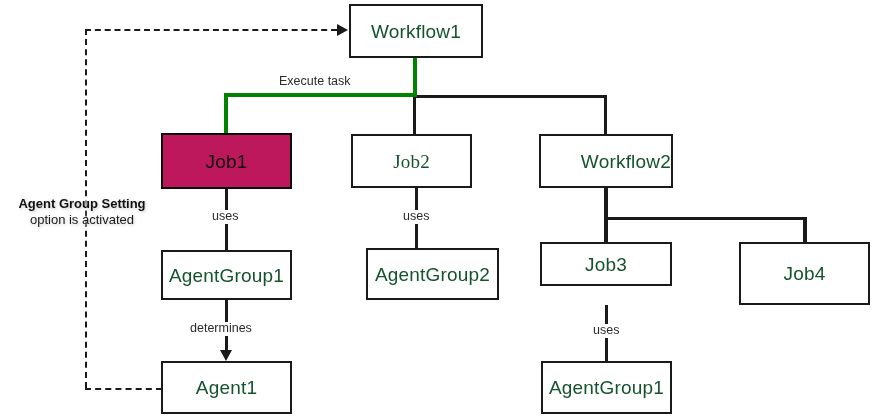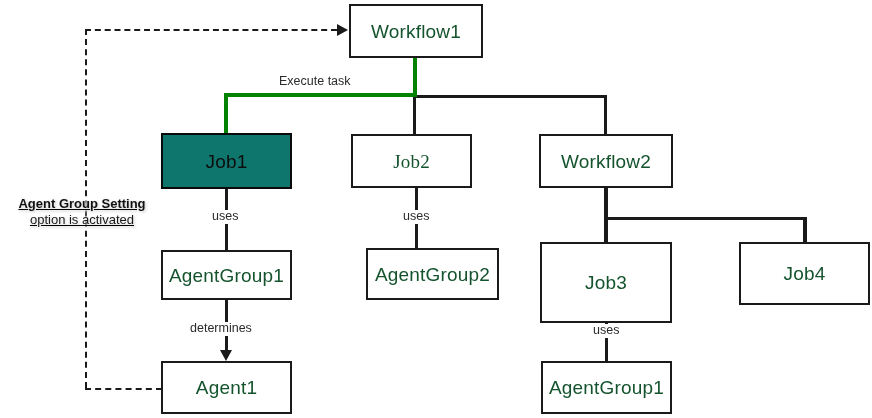--- a/index.html
+++ b/index.html
@@ -25,21 +25,21 @@
     display: flex;
     align-items: center;
     justify-content: center;
     color: #14532d;
     font-size: 19px;
     font-weight: 400;
     letter-spacing: 0.2px;
     z-index: 5;
   }
   .node.highlight {
-    background: #0f766e;
+    background: #be185d;
     border-color: #0a0a0a;
     color: #0d0d0d;
   }
   .node .node-label {
     line-height: 1;
     white-space: nowrap;
   }
 
   
   .seg {
@@ -152,33 +152,33 @@
   </div>
 
   <div class="node highlight" style="left:161px; top:133px; width:131px; height:56px;">
     <span class="node-label">Job1</span>
   </div>
 
   <div class="node" style="left:351px; top:134px; width:121px; height:54px;font-family:Liberation Serif, serif;">
     <span class="node-label">Job2</span>
   </div>
 
-  <div class="node" style="left:539px; top:134px; width:134px; height:54px;">
+  <div class="node" style="left:539px; top:134px; width:134px; height:54px;justify-content:flex-end;">
     <span class="node-label">Workflow2</span>
   </div>
 
   <div class="node" style="left:161px; top:250px; width:131px; height:50px;">
     <span class="node-label">AgentGroup1</span>
   </div>
 
   <div class="node" style="left:350px; top:248px; width:133px; height:52px;margin-left:16px;">
     <span class="node-label">AgentGroup2</span>
   </div>
 
-  <div class="node" style="left:540px; top:242px; width:132px; height:81px;">
+  <div class="node" style="left:540px; top:242px; width:132px; height:44px;">
     <span class="node-label">Job3</span>
   </div>
 
   <div class="node" style="left:739px; top:242px; width:131px; height:63px;">
     <span class="node-label">Job4</span>
   </div>
 
   <div class="node" style="left:541px; top:361px; width:131px; height:53px;">
     <span class="node-label">AgentGroup1</span>
   </div>
@@ -190,18 +190,18 @@
   <div class="edge-label" style="left:275px; top:75px;">Execute task</div>
 
   <div class="edge-label" style="left:208px; top:210px;">uses</div>
 
   <div class="edge-label" style="left:399px; top:210px;">uses</div>
 
   <div class="edge-label" style="left:589px; top:324px;">uses</div>
 
   <div class="edge-label" style="left:186px; top:322px;">determines</div>
 
-  <div class="annotation" style="left:7px; top:196px; width:150px;text-decoration:underline;">
+  <div class="annotation" style="left:7px; top:196px; width:150px;">
     <span class="ann-title">Agent Group Setting</span>
     <span class="ann-sub">option is activated</span>
   </div>
 
 </div>
 
 </body></html>

